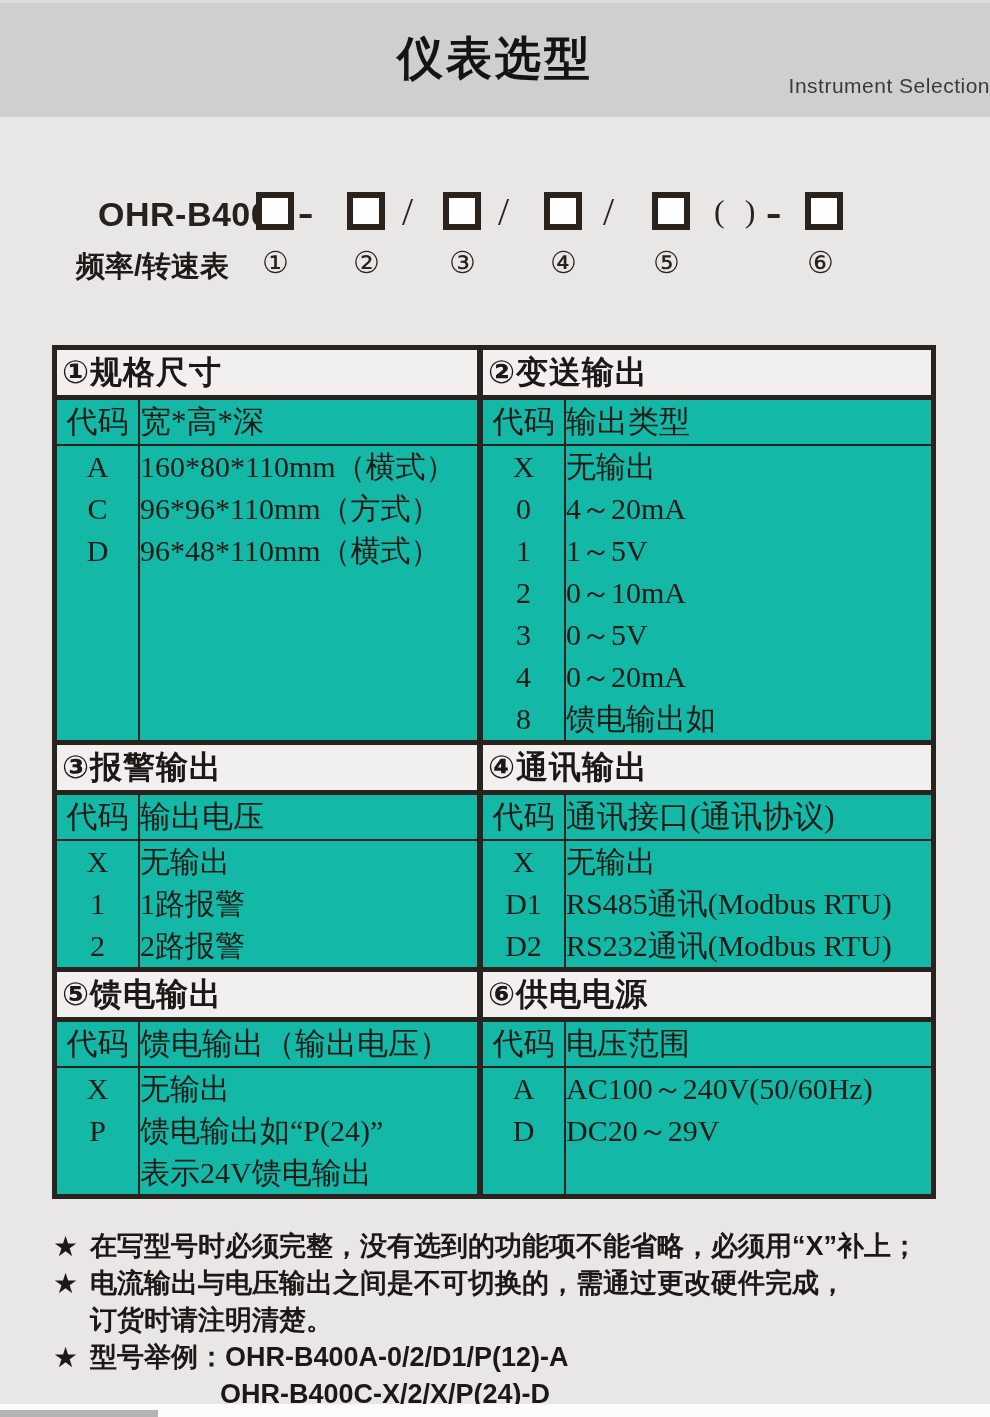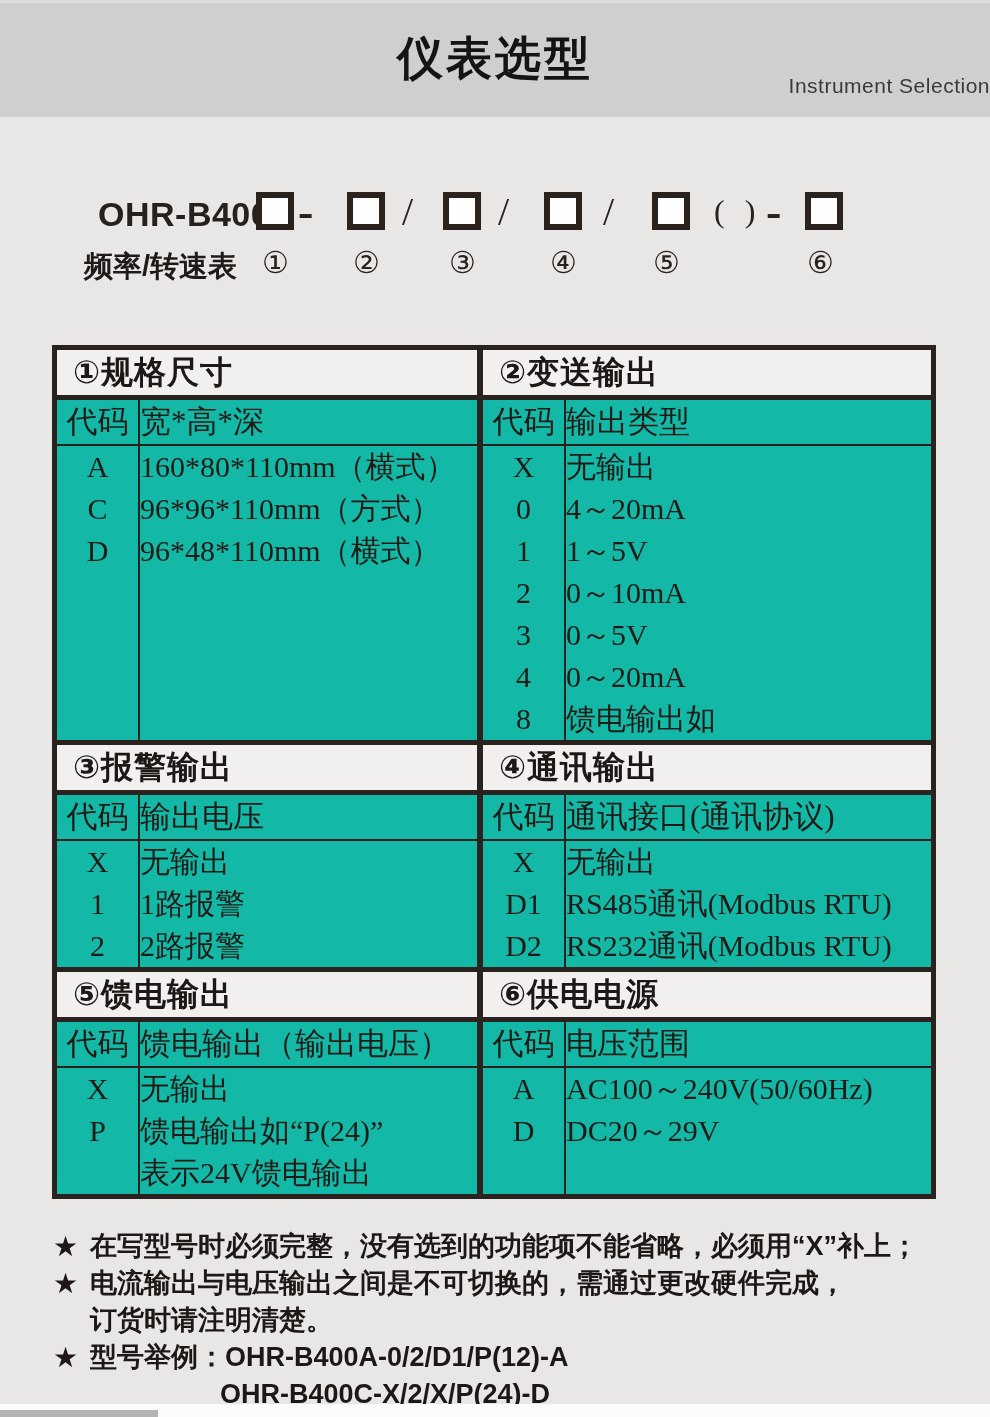--- a/index.html
+++ b/index.html
@@ -39,35 +39,35 @@
   .sep-slash{font-size:40px;font-weight:normal;}
   .sep-paren{font-size:32px;letter-spacing:6px;}
   .s1{left:298px}.s2{left:402px}.s3{left:498px}.s4{left:603px}.s5{left:714px}.s6{left:766px}
   .mdigit{
     position:absolute;top:128px;
     font-family:"Liberation Serif","DejaVu Serif",serif;
     font-size:30px;color:#2a221d;
   }
   .d1{left:262px}.d2{left:353px}.d3{left:449px}.d4{left:550px}.d5{left:653px}.d6{left:807px}
   .model-type{
-    position:absolute;left:84px;top:130px;
+    position:absolute;left:76px;top:130px;
     font-size:29px;font-weight:bold;color:#1f1a17;text-align:right;
   }
   
   .sel-table{
     position:absolute;left:52px;top:345px;width:884px;box-sizing:border-box;
     border:5px solid #2a221e;background:#edebe8;
   }
   .band{display:flex;}
   .band.bsep{border-bottom:5px solid #2a221e;}
   .half-l{width:420px;display:flex;flex-direction:column;}
   .half-r{flex:1;border-left:6px solid #2a221e;display:flex;flex-direction:column;}
   .sec-title{
     height:45px;border-bottom:5px solid #2a221e;background:#f2f0ee;
-    display:flex;align-items:center;padding-left:16px;
+    display:flex;align-items:center;padding-left:5px;
     font-size:32px;font-weight:bold;letter-spacing:1px;color:#1d1815;
   }
   .sec-grid{flex:1;display:flex;background:#14b8a6;}
   .col-code{
     width:81px;border-right:2px solid #2a221e;
     display:flex;flex-direction:column;text-align:center;
   }
   .col-desc{flex:1;display:flex;flex-direction:column;}
   .tcell{
     height:42px;line-height:42px;

